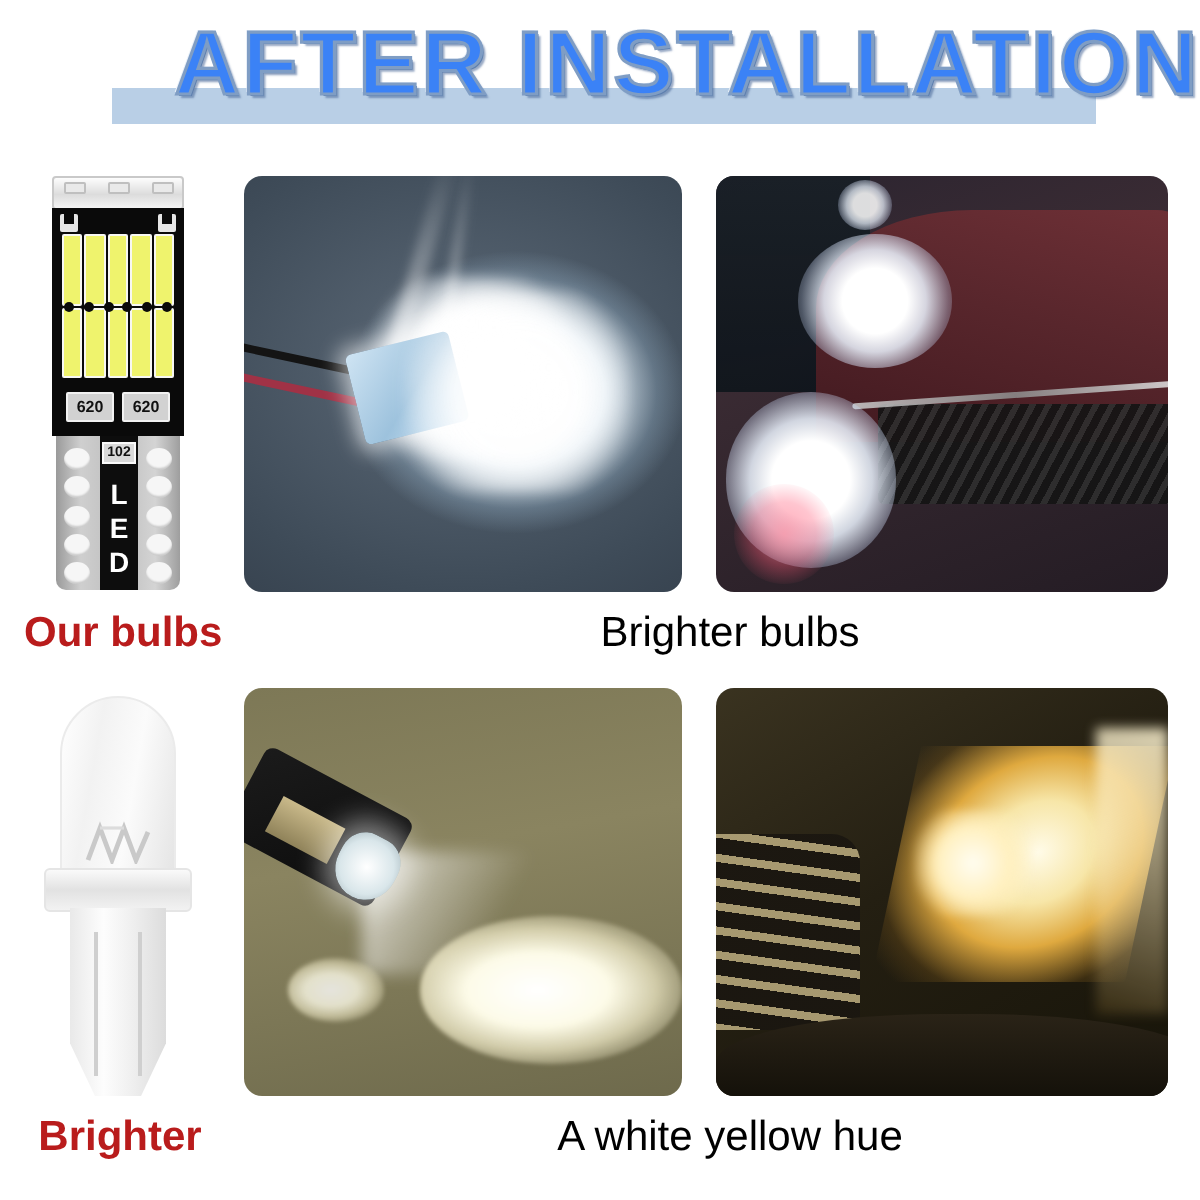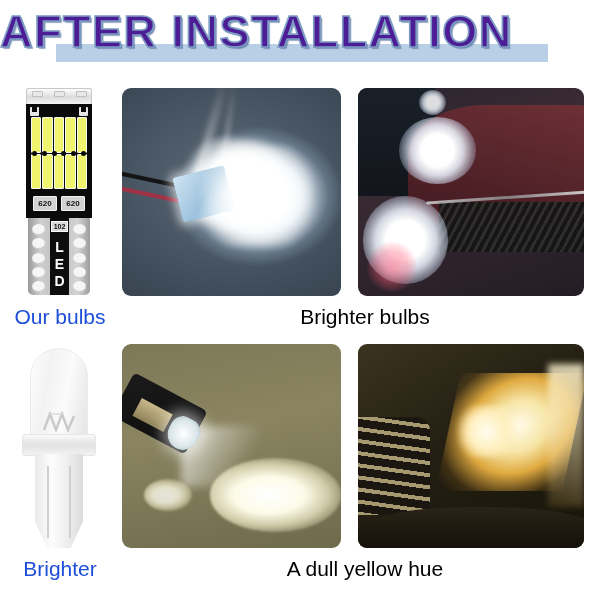--- a/index.html
+++ b/index.html
@@ -14,26 +14,26 @@
   
   .title-wrap{
     position:absolute; left:0; top:0; width:600px; height:78px;
   }
   .title-band{
     position:absolute; left:56px; top:44px; width:492px; height:18px;
     background:#b9cfe6;
   }
   .title-text{
     position:absolute; left:0; top:6px; width:600px;
-    text-align:left;
+    text-align:right;
     font-family:"Liberation Sans", sans-serif;
     font-size:45px;
     font-weight:bold;
     letter-spacing:1.5px;
-    color:#4c1d95;
+    color:#3b82f6;
     -webkit-text-stroke:1.6px #7f9dc4;
     text-shadow:
        1px 1px 0 #5d7fae,
        2px 2px 1px rgba(70,100,150,.55),
       -1px -1px 0 #eaf1f9;
     white-space:nowrap;
   }
 
   
   .cell{ position:absolute; }
@@ -45,21 +45,21 @@
   }
 
   .caption{
     position:absolute;
     font-family:"Liberation Sans", sans-serif;
     font-size:21px;
     color:#000000;
     white-space:nowrap;
     text-align:center;
   }
-  .caption.blue{ color:#1d4ed8; }
+  .caption.blue{ color:#b91c1c;font-weight:bold; }
 
   
   .led-bulb{ position:absolute; left:20px; top:88px; width:78px; height:153px; }
   .led-cap{
     position:absolute; left:6px; top:0; width:66px; height:17px;
     background:linear-gradient(#fdfdfd,#dcdcdc 55%,#f4f4f4);
     border:1px solid #c9c9c9; border-radius:2px;
   }
   .led-cap .notch{
     position:absolute; top:2px; width:11px; height:6px;
@@ -384,13 +384,13 @@
 </div>
 
 <div class="photo p-car-yellow" style="left:358px; top:344px; width:226px; height:204px;">
   <div class="yel-grille"></div>
   <div class="yel-head"></div>
   <div class="yel-core"></div>
   <div class="yel-edge"></div>
   <div class="yel-hood"></div>
 </div>
 
-<div class="caption" style="left:210px; top:557px; width:310px;">A dull yellow hue</div>
+<div class="caption" style="left:210px; top:557px; width:310px;">A white yellow hue</div>
 
 </body></html>

